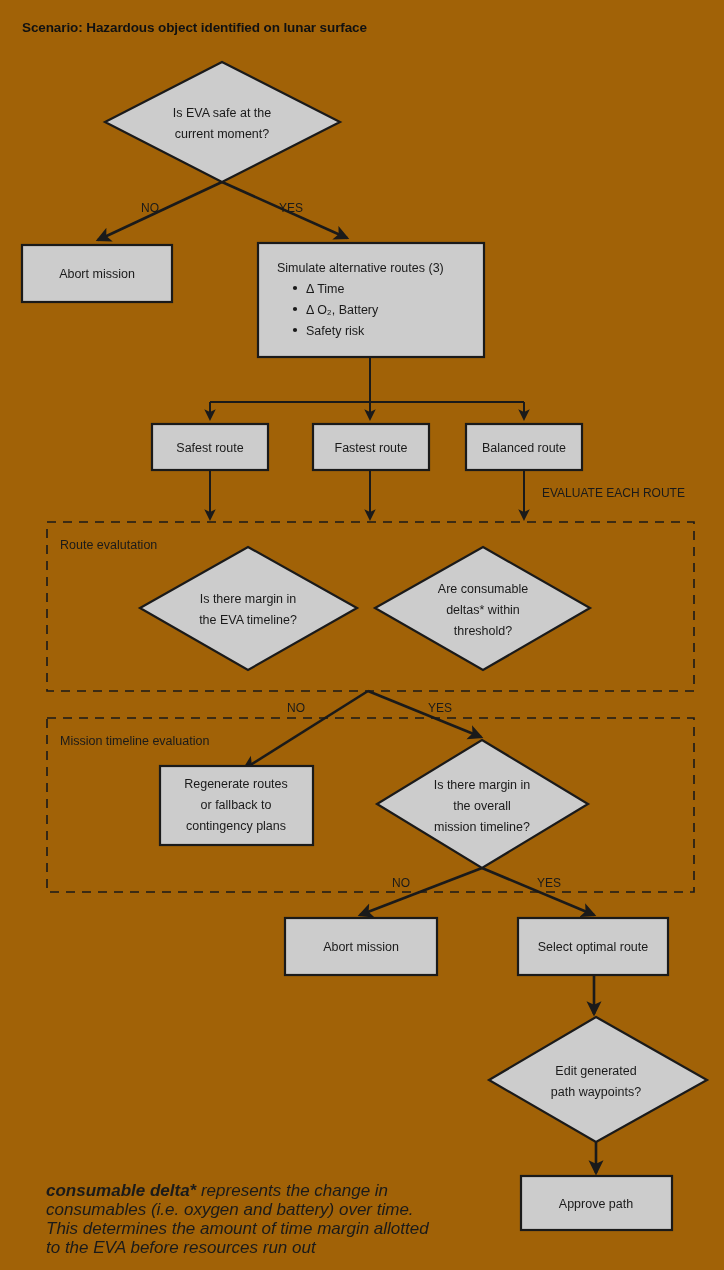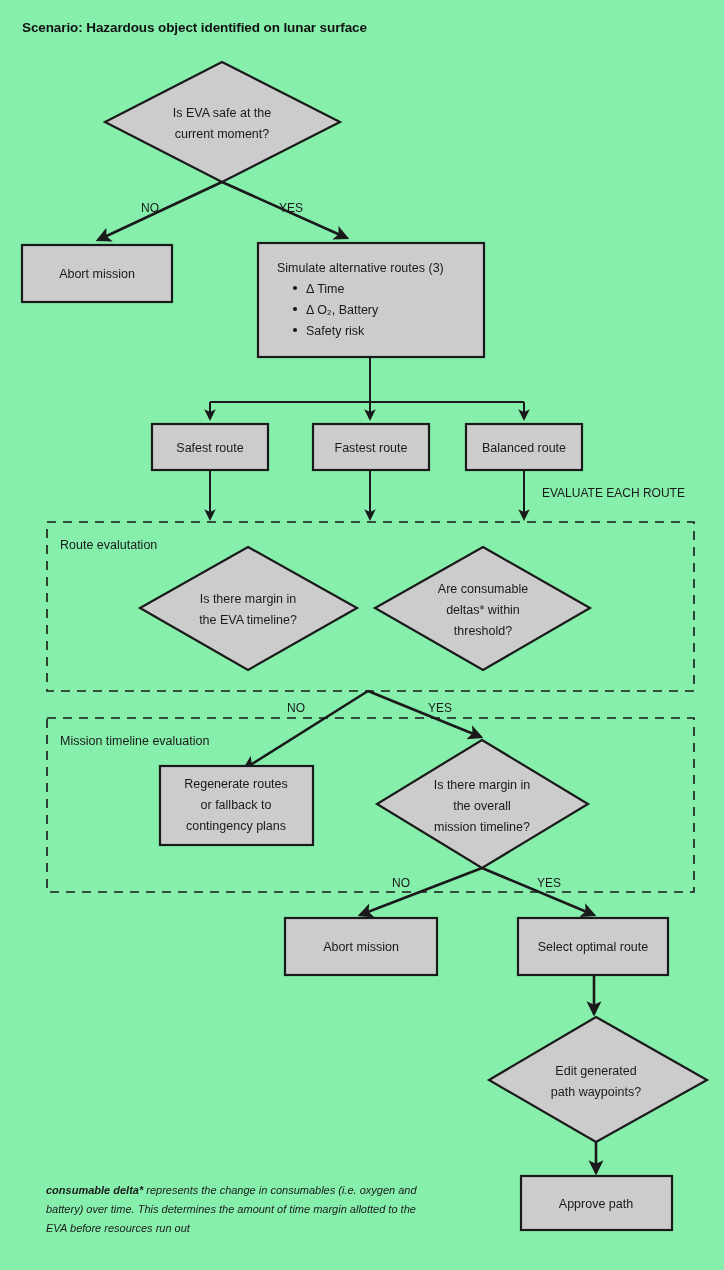--- a/index.html
+++ b/index.html
@@ -8,21 +8,21 @@
     background: #ffffff;
   }
   body {
     font-family: "Liberation Sans", sans-serif;
     -webkit-font-smoothing: antialiased;
   }
   #page {
     position: relative;
     width: 724px;
     height: 1270px;
-    background: #86efac;
+    background: #a16207;
     overflow: hidden;
   }
   #flow-svg {
     position: absolute;
     left: 0;
     top: 0;
     width: 724px;
     height: 1270px;
   }
   .node-text {
@@ -49,21 +49,21 @@
     font-weight: bold;
     color: #111111;
     letter-spacing: -0.1px;
   }
   .footnote {
     position: absolute;
     left: 46px;
     top: 1181px;
     width: 390px;
     font-family: "Liberation Sans", sans-serif;
-    font-size: 11px;
+    font-size: 17px;
     font-style: italic;
     line-height: 19px;
     color: #1a1a1a;
   }
   .footnote b {
     font-weight: bold;
     font-style: italic;
   }
   .shape-fill { fill: #cccccc; }
   .shape-stroke { stroke: #1a1a1a; stroke-width: 2.2; }

